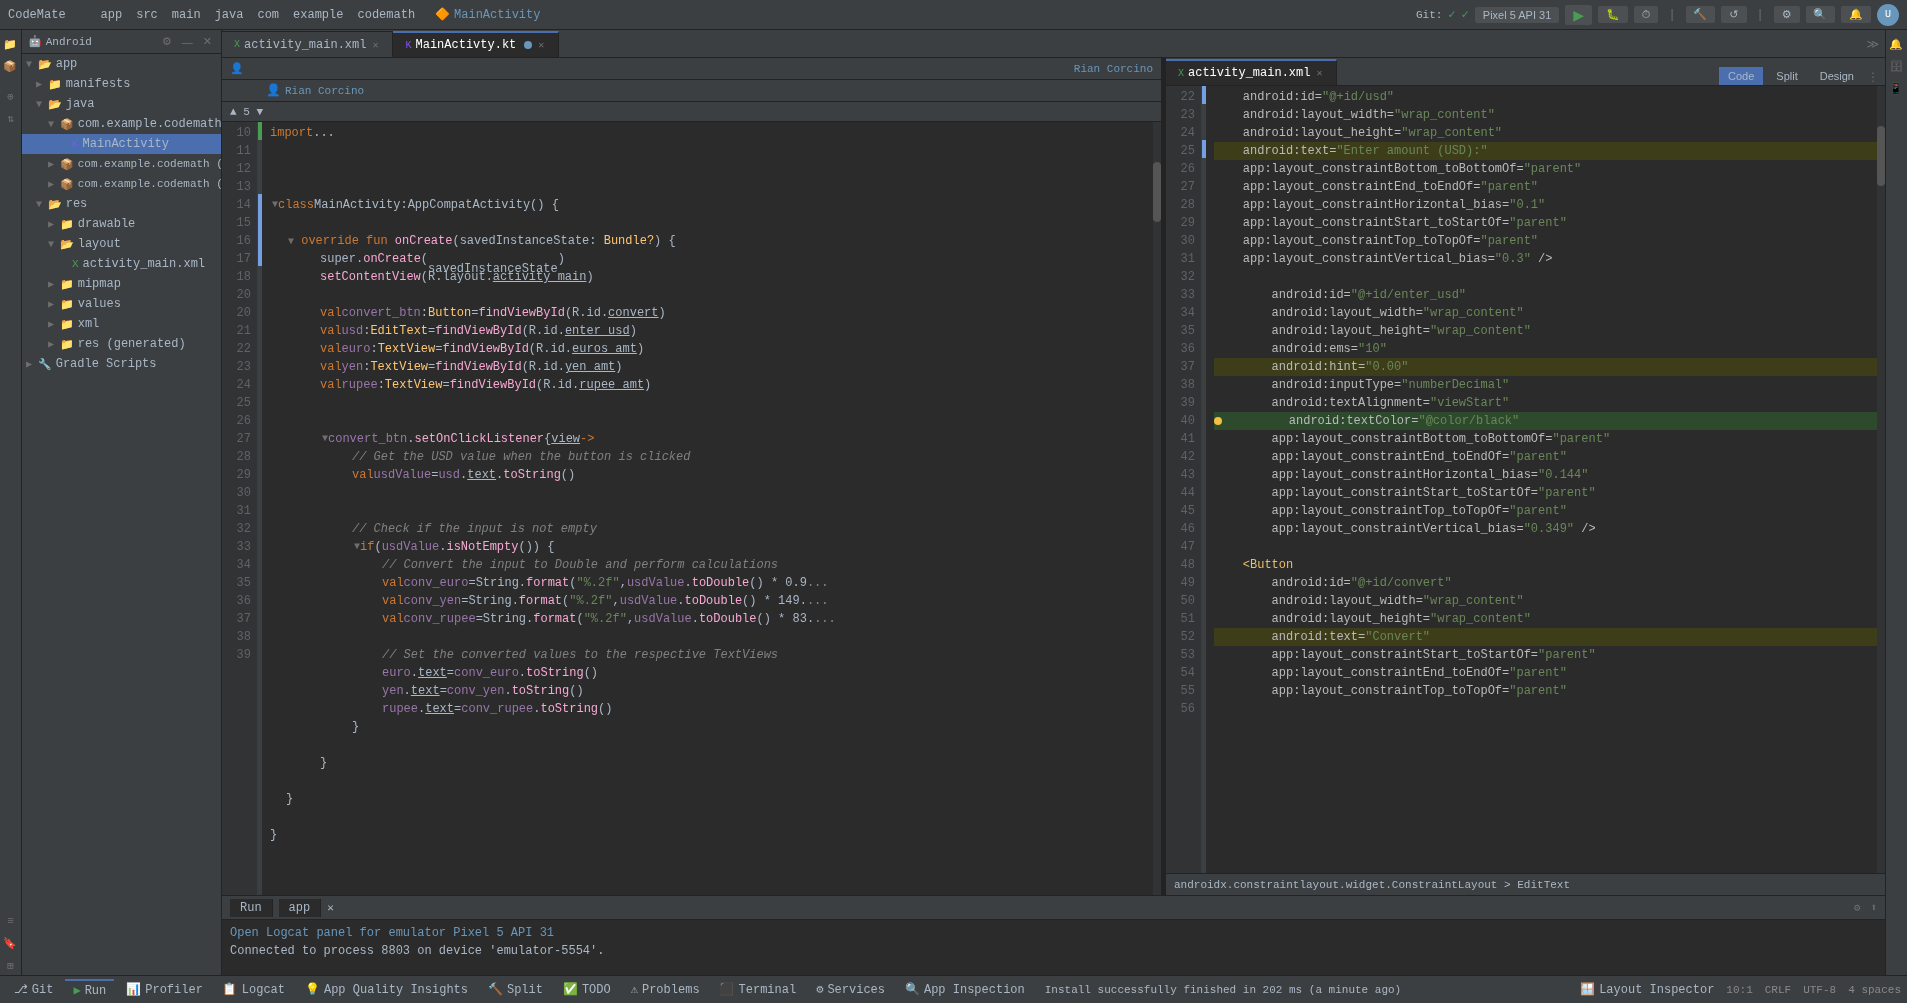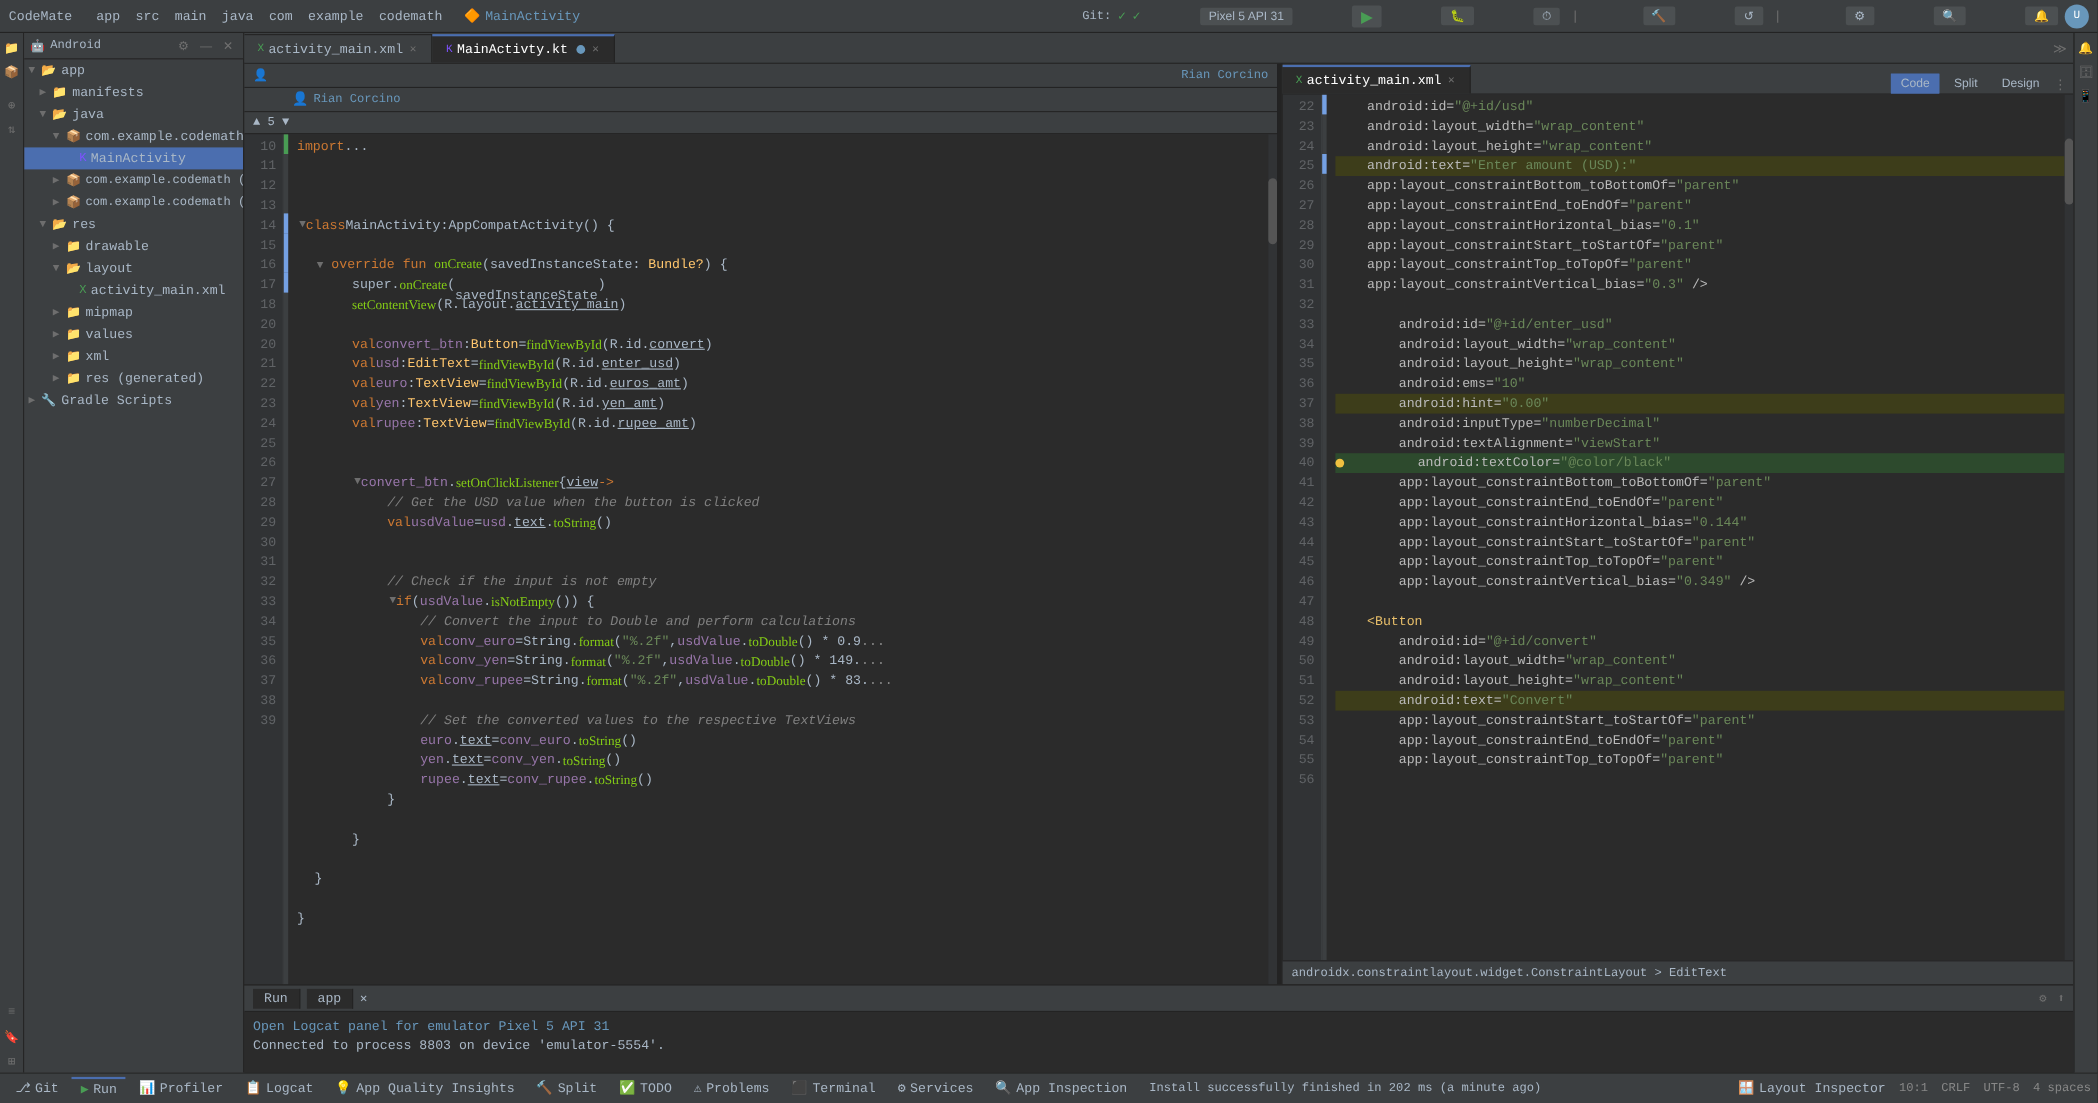--- a/index.html
+++ b/index.html
@@ -19,21 +19,21 @@
       height: 30px;
       display: flex;
       align-items: center;
       padding: 0 8px;
       border-bottom: 1px solid #232323;
       gap: 4px;
     }
     .top-bar-brand {
       color: #a9b7c6;
       font-size: 12px;
-      margin-right: 12px;
+      margin-right: 25px;
     }
     .top-bar-menu {
       display: flex;
       gap: 2px;
     }
     .top-bar-menu span {
       color: #a9b7c6;
       font-size: 12px;
       padding: 2px 6px;
       cursor: pointer;
@@ -54,21 +54,20 @@
       margin-left: auto;
     }
     .toolbar-btn {
       background: #4c5052;
       border: none;
       color: #a9b7c6;
       padding: 2px 8px;
       cursor: pointer;
       font-size: 11px;
       border-radius: 2px;
-      margin-left: 48px;
     }
 
     
     .main-layout {
       display: flex;
       height: calc(1003px - 30px - 28px);
     }
 
     
     .left-icons {
@@ -284,21 +283,21 @@
       position: relative;
     }
     .code-line {
       white-space: nowrap;
       height: 18px;
       font-size: 12px;
       display: flex;
       align-items: center;
     }
     .kw { color: #cc7832; }
-    .fn { color: #84cc16; font-family: Liberation Serif, serif; }
+    .fn { color: #f9a8d4; }
     .str { color: #6a8759; }
     .cls { color: #a9b7c6; }
     .param { color: #a9b7c6; margin-top: 19px; }
     .type { color: #ffc66d; }
     .var { color: #9876aa; }
     .comment { color: #808080; font-style: italic; text-align: right; }
     .method-call { color: #a9b7c6; }
     .underline { text-decoration: underline; }
     .arrow-kw { color: #cc7832; }
     .fold-btn {

